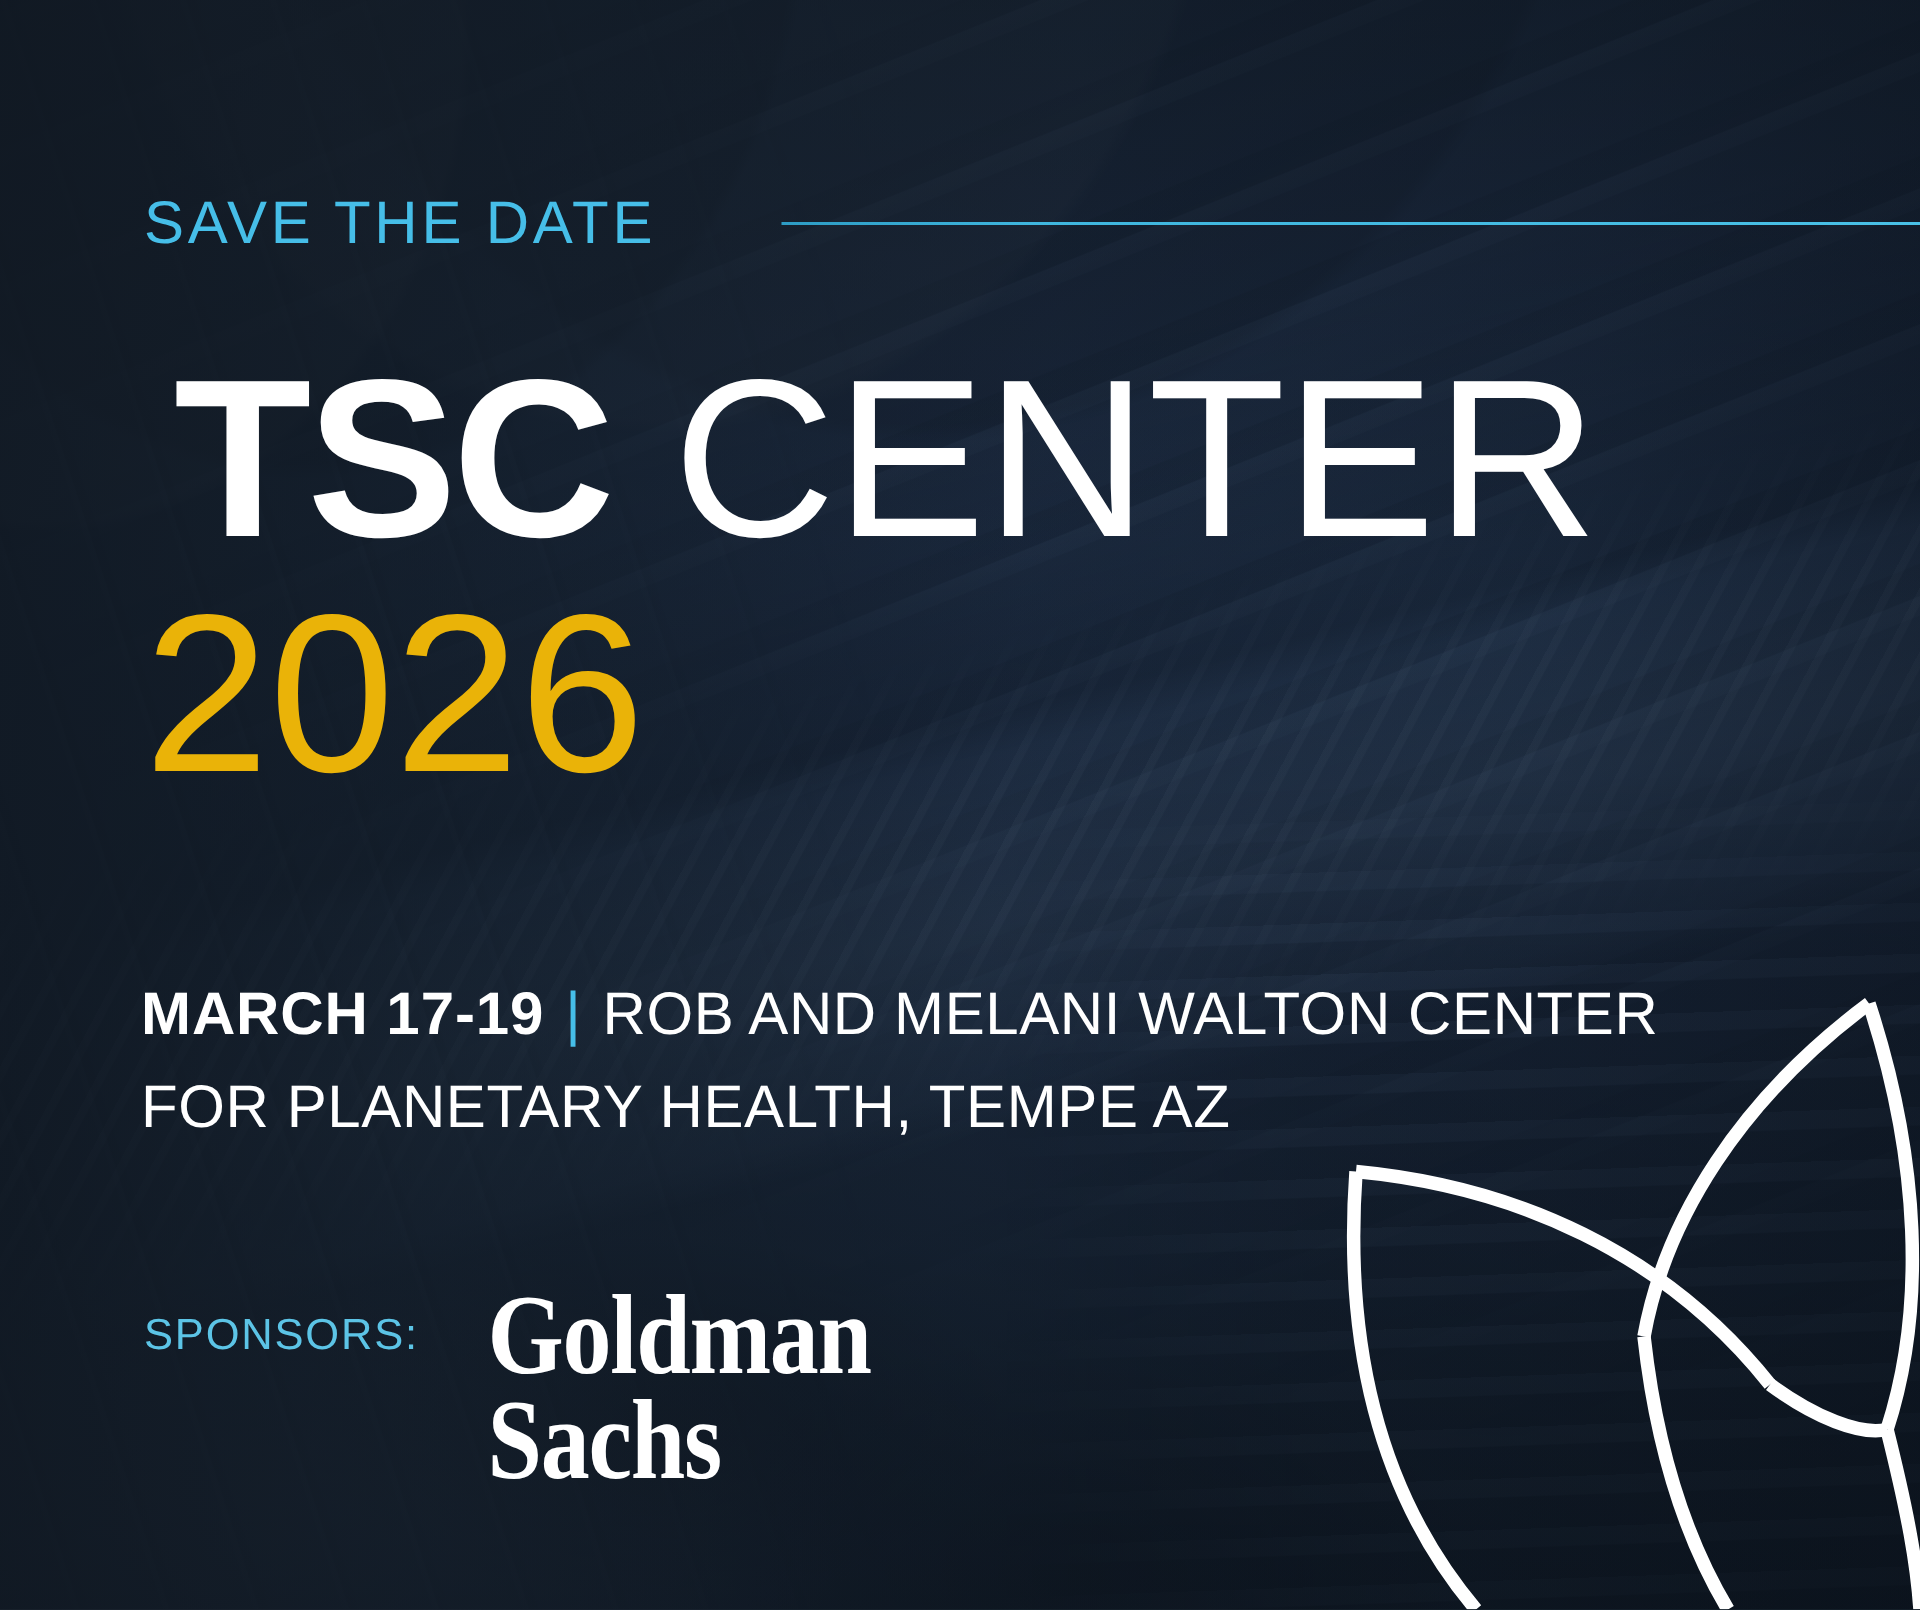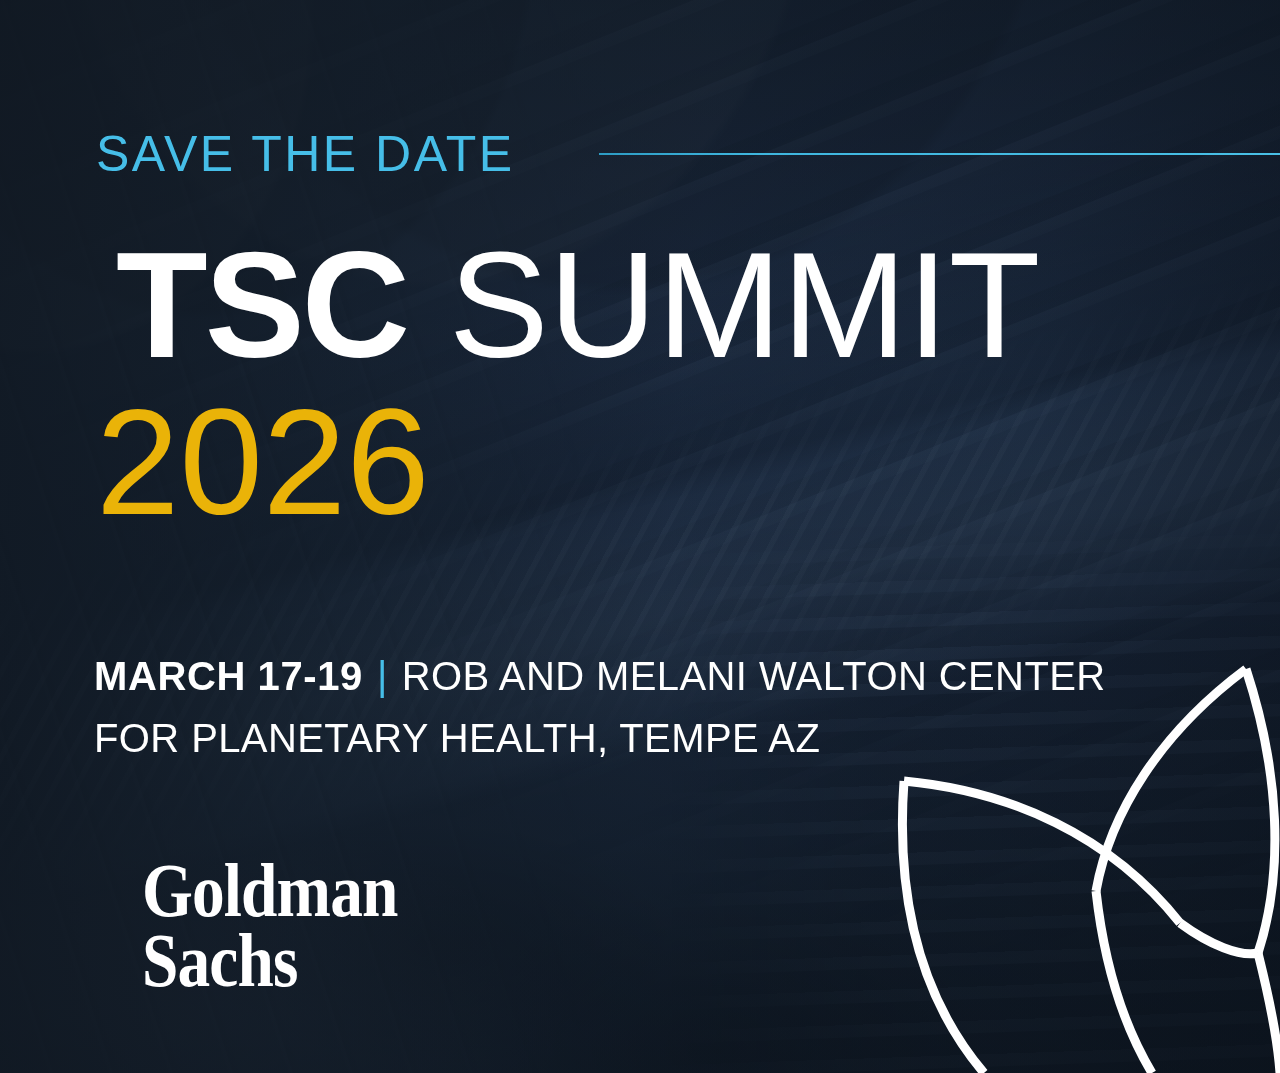--- a/index.html
+++ b/index.html
@@ -149,21 +149,21 @@
 
   .eyebrow-row {
     position: absolute;
     left: 96px;
     top: 129px;
     right: 0;
     display: flex;
     align-items: center;
   }
   .eyebrow {
-    font-size: 50px;
+    font-size: 40px;
     font-weight: 400;
     letter-spacing: 2.5px;
     color: #46bee8;
     white-space: nowrap;
     line-height: 1;
   }
   .eyebrow-rule {
     flex: 1 1 auto;
     height: 2px;
     margin-left: 84px;
@@ -275,30 +275,31 @@
   </div>
 
   <div class="content">
 
     <div class="eyebrow-row">
       <div class="eyebrow">SAVE THE DATE</div>
       <div class="eyebrow-rule"></div>
     </div>
 
     <div class="title-block">
-      <div class="title-line"><span class="title-strong">TSC</span><span class="title-light"> SUMMIT</span></div>
+      <div class="title-line"><span class="title-strong">TSC</span><span class="title-light"> CENTER</span></div>
       <div class="title-year">2026</div>
     </div>
 
     <div class="details">
       <div class="details-line"><span class="details-date">MARCH 17-19</span><span class="details-sep">|</span><span>ROB AND MELANI WALTON CENTER</span></div>
       <div class="details-line">FOR PLANETARY HEALTH, TEMPE AZ</div>
     </div>
 
     <div class="sponsors">
+      <div class="sponsors-label">SPONSORS:</div>
       <div class="sponsor-logo">
         <span>Goldman</span>
         <span>Sachs</span>
       </div>
     </div>
 
   </div>
 </div>
 
 </body></html>

